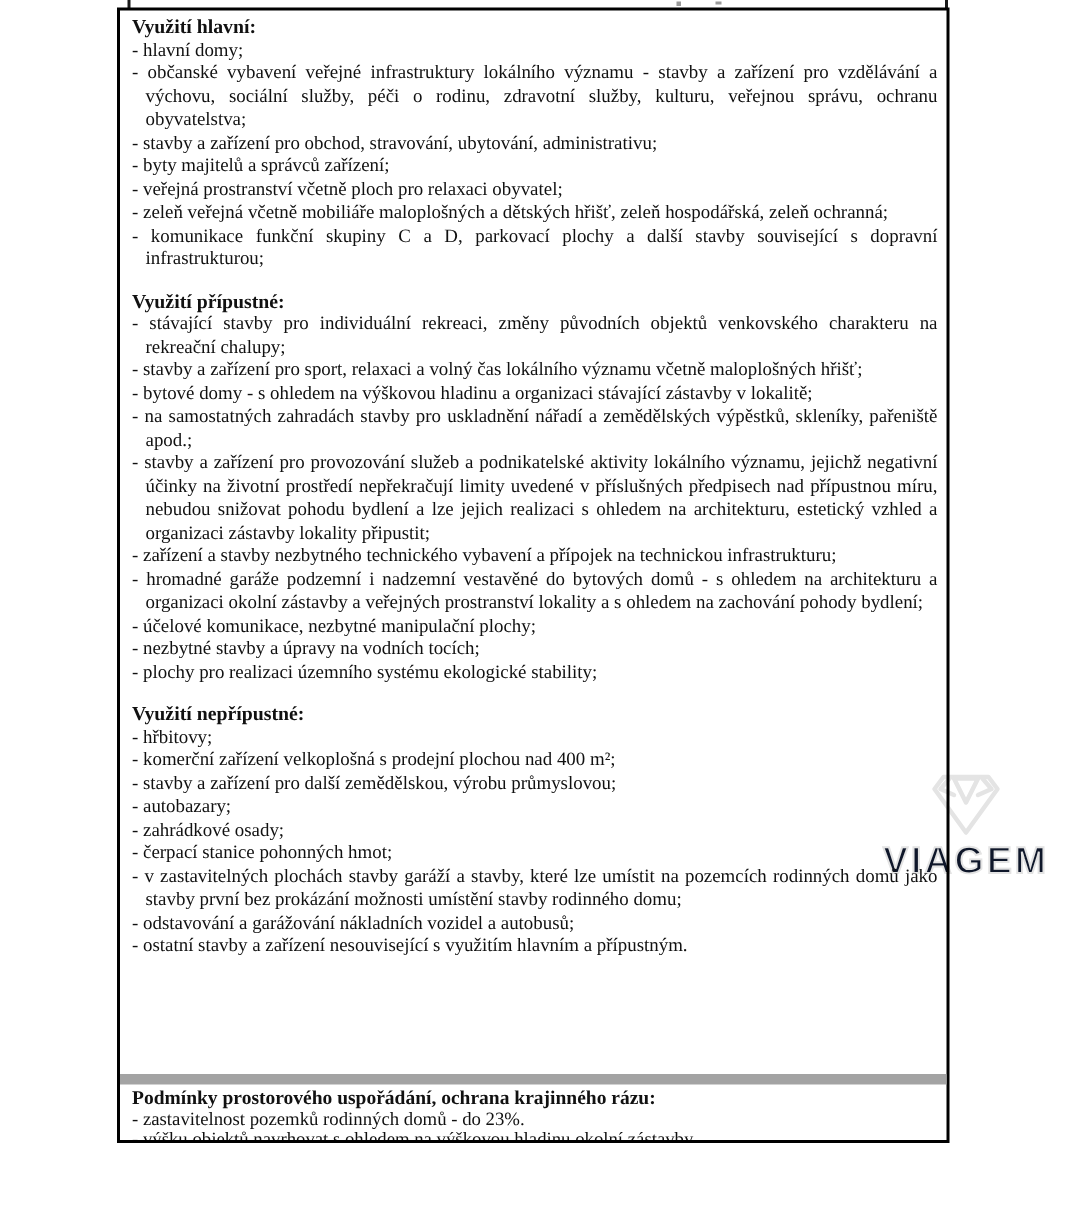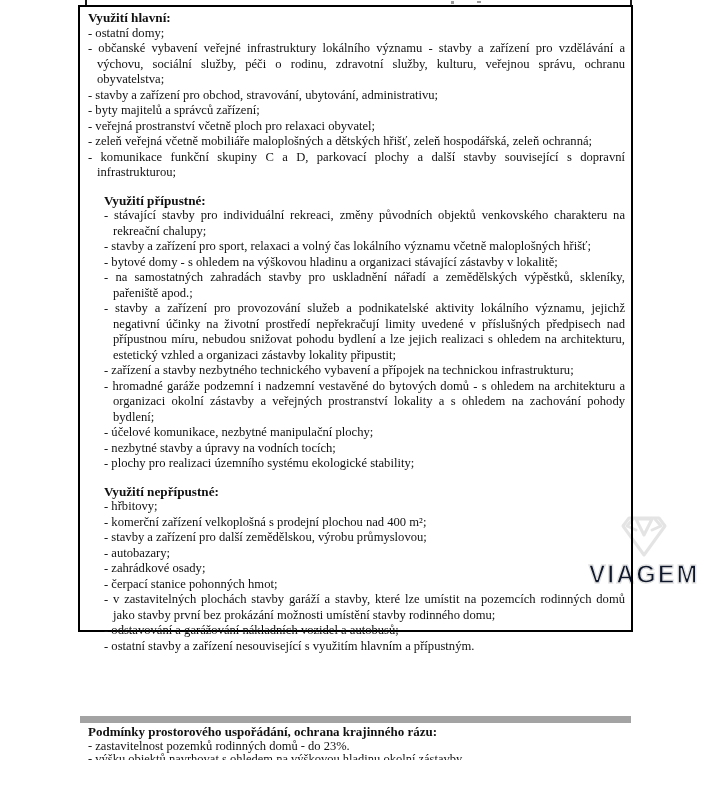--- a/index.html
+++ b/index.html
@@ -11,31 +11,31 @@
   .watermark{position:absolute;left:586px;top:514px;width:116px;z-index:1;text-align:center;}
   .gem{display:block;margin:0 auto 2px auto;}
   .wm-text{
     font-family:"Liberation Sans","DejaVu Sans",sans-serif;font-weight:700;
     font-size:25px;letter-spacing:2px;color:#0f172a;
     -webkit-text-stroke:1.3px #e3e3e3;text-shadow:0 0 1px #ececec;
     white-space:nowrap;
   }
   
   .doc-table{
-    position:absolute;left:78px;top:5px;width:555px;height:627px;
+    position:absolute;left:78px;top:5px;width:555px;height:757px;
     border:2px solid #000;box-sizing:border-box;z-index:2;background:transparent;
   }
   .row-uses{height:709px;box-sizing:border-box;padding:3px 6px 0 8px;overflow:hidden;}
   .row-conditions{height:44px;box-sizing:border-box;border-top:7px solid #a3a3a3;
     padding:2px 6px 0 8px;overflow:hidden;}
   .hd{margin:0;font-size:13.2px;font-weight:bold;line-height:15.5px;}
   .li{margin:0;font-size:12.6px;line-height:15.5px;text-align:justify;
     padding-left:9px;text-indent:-9px;}
   section{margin:0;}
-  section.gap{margin-top:12px;margin-left:16px;}
+  section.gap{margin-top:12px;}
   .row-conditions .hd{font-size:13px;line-height:14.5px;}
   .row-conditions .li{font-size:12.5px;line-height:13.5px;text-align:left;}
   
   .artifact{position:absolute;top:0;width:2px;height:6px;background:#1a1a1a;z-index:2;}
   .artifact-left{left:85px;}
   .artifact-right{left:630px;}
   .speck{position:absolute;background:#9a9a9a;z-index:2;}
   .speck-1{left:451px;top:1px;width:3px;height:3px;}
   .speck-2{left:477px;top:1px;width:4px;height:2px;}
 </style>
@@ -60,21 +60,21 @@
   <div class="artifact artifact-right"></div>
   <div class="speck speck-1"></div>
   <div class="speck speck-2"></div>
 
   <div class="doc-table">
 
     <div class="row-uses">
 
       <section>
         <p class="hd">Využití hlavní:</p>
-        <p class="li">- ostatní domy;</p>
+        <p class="li">- hlavní domy;</p>
         <p class="li">- občanské vybavení veřejné infrastruktury lokálního významu - stavby a zařízení pro vzdělávání a výchovu, sociální služby, péči o rodinu, zdravotní služby, kulturu, veřejnou správu, ochranu obyvatelstva;</p>
         <p class="li">- stavby a zařízení pro obchod, stravování, ubytování, administrativu;</p>
         <p class="li">- byty majitelů a správců zařízení;</p>
         <p class="li">- veřejná prostranství včetně ploch pro relaxaci obyvatel;</p>
         <p class="li">- zeleň veřejná včetně mobiliáře maloplošných a dětských hřišť, zeleň hospodářská, zeleň ochranná;</p>
         <p class="li">- komunikace funkční skupiny C a D, parkovací plochy a další stavby související s dopravní infrastrukturou;</p>
       </section>
 
       <section class="gap">
         <p class="hd">Využití přípustné:</p>

